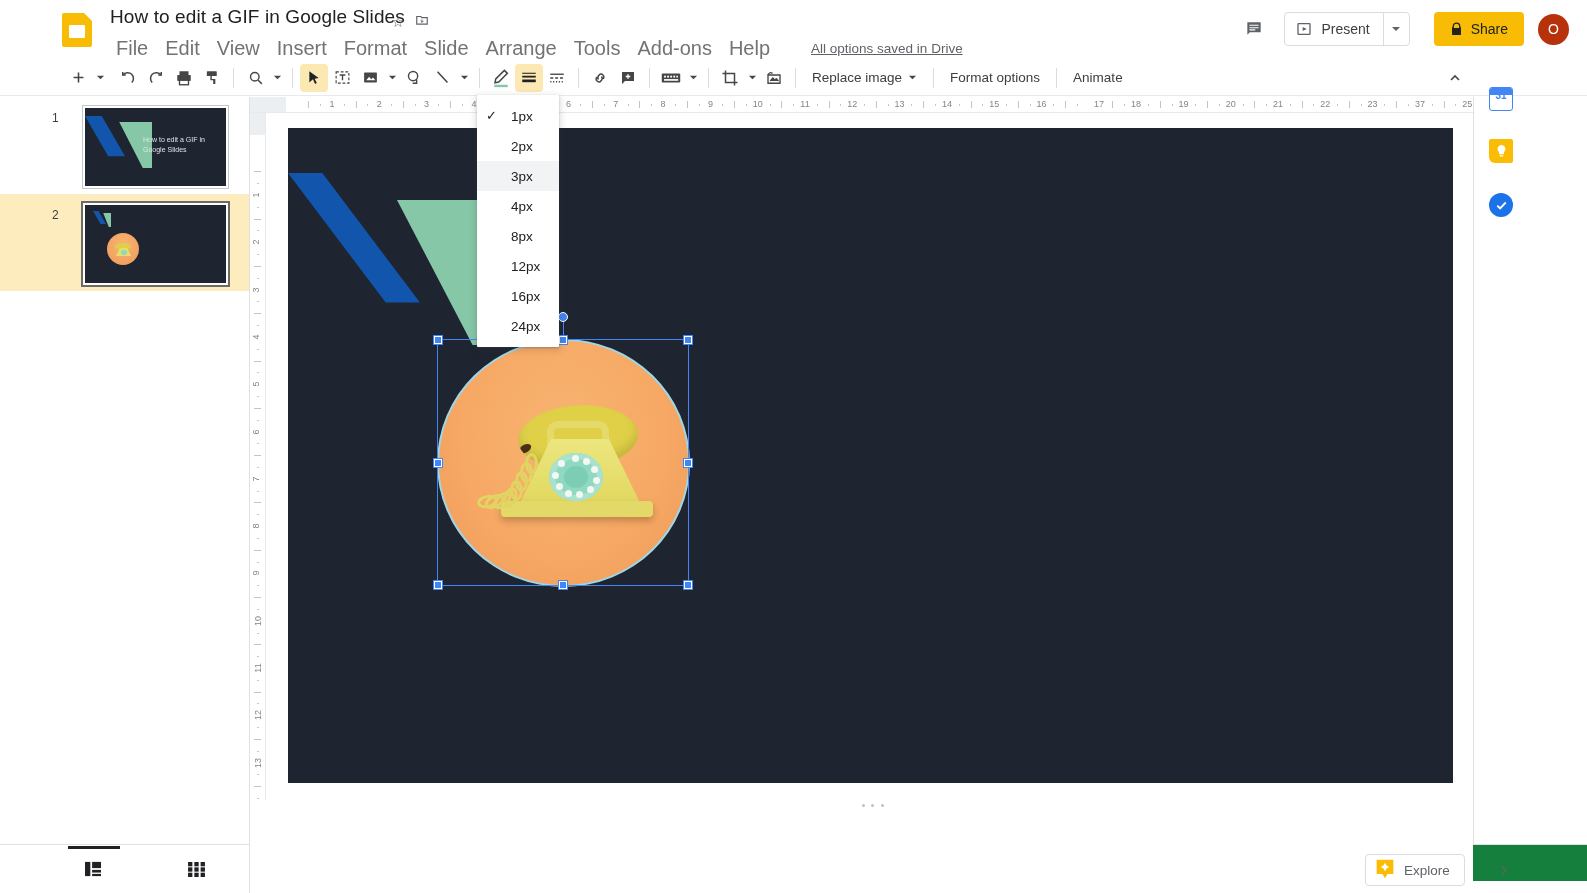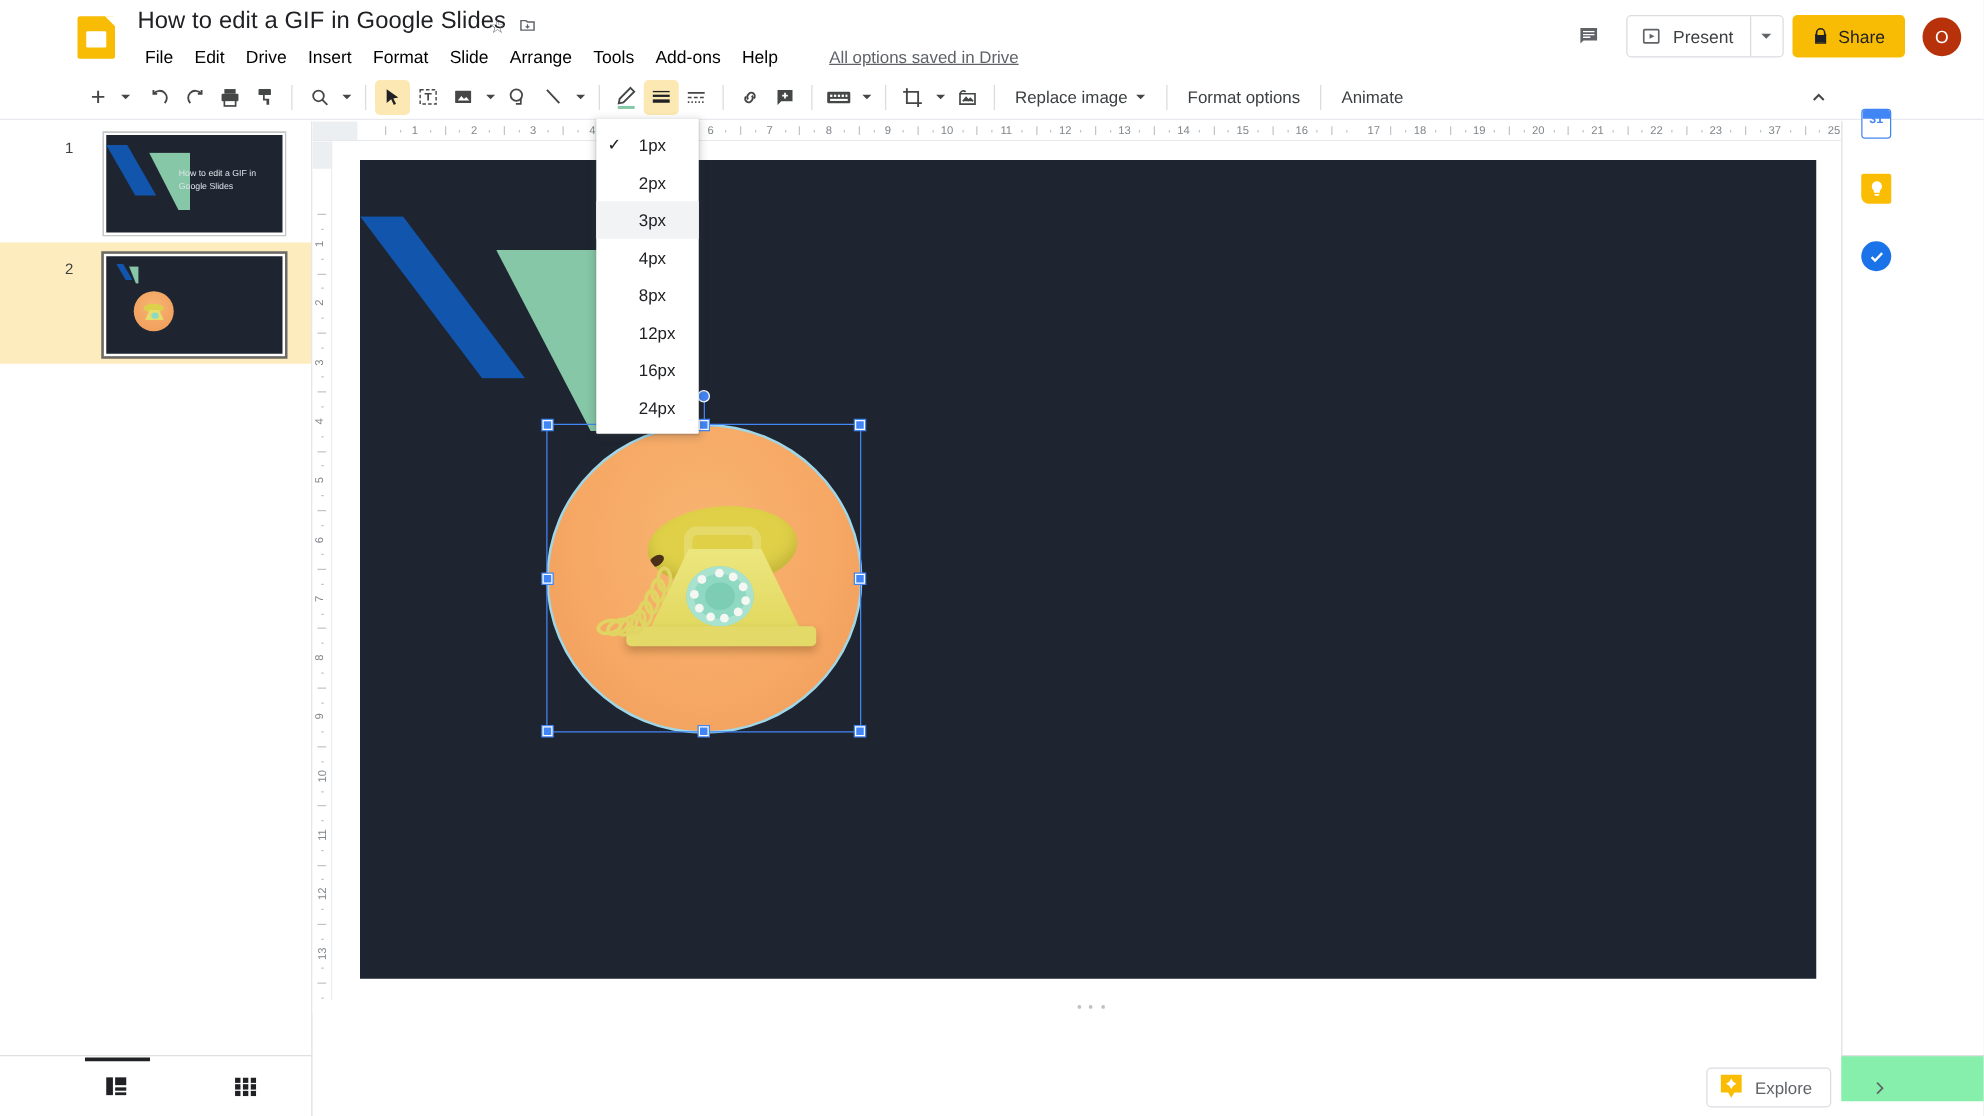--- a/index.html
+++ b/index.html
@@ -33,36 +33,36 @@
   }
   .title-icon {
     position: absolute; top: 11px; width: 22px; height: 22px;
     color: #5f6368; font-size: 15px; line-height: 22px; text-align: center; cursor: pointer;
   }
   .star-icon { left: 387px; }
   .folder-icon { left: 411px; font-size: 14px; }
 
   .menubar { position: absolute; left: 108px; top: 34px; display: flex; align-items: center; }
   .menu-item {
-    font-size: 14px; color: #000000; padding: 3px 8px; margin-right: 1px;
+    font-size: 20px; color: #737373; padding: 3px 8px; margin-right: 1px;
     border-radius: 4px; cursor: pointer; white-space: nowrap;
   }
   .save-status {
     margin-left: 32px; font-size: 13.5px; color: #5f6368;
     text-decoration: underline; cursor: pointer; white-space: nowrap;
   }
 
   .hdr-right { position: absolute; right: 18px; top: 11px; display: flex; align-items: center; }
   .comment-btn {
     width: 36px; height: 36px; border-radius: 50%; display: flex;
     align-items: center; justify-content: center; cursor: pointer; margin-right: 12px;
   }
   .present-group {
     display: flex; align-items: center; height: 34px;
-    border: 1px solid #dadce0; border-radius: 4px; overflow: hidden; margin-right: 7px; background: #fff;
+    border: 1px solid #dadce0; border-radius: 4px; overflow: hidden; margin-right: 24px; background: #fff;
   }
   .present-main {
     display: flex; align-items: center; gap: 9px; padding: 0 13px 0 11px;
     height: 100%; cursor: pointer; font-size: 14px; color: #3c4043;
   }
   .present-caret {
     width: 26px; height: 100%; display: flex; align-items: center; justify-content: center;
     border-left: 1px solid #dadce0; cursor: pointer;
   }
   .share-btn {
@@ -288,21 +288,21 @@
     display: flex; align-items: center; justify-content: center;
     border-radius: 4px; cursor: pointer; color: #202124;
   }
   .view-filmstrip { left: 78px; }
   .view-grid { left: 181px; }
   .view-underline {
     position: absolute; left: 68px; top: 1px; width: 52px; height: 3px; background: #202124;
   }
   .bottom-right {
     position: absolute; left: 1473px; top: 844px; width: 114px; height: 37px;
-    background: #86efac; border-top: 1px solid #e0e0e0;
+    background: #15803d; border-top: 1px solid #e0e0e0;
   }
   .explore-btn {
     position: absolute; left: -108px; top: 9px; height: 32px;
     display: flex; align-items: center; gap: 9px; padding: 0 14px 0 9px;
     border: 1px solid #dadce0; border-radius: 4px; background: #fff;
     font-size: 13.5px; color: #5f6368; cursor: pointer; white-space: nowrap;
   }
   .expand-panel {
     position: absolute; left: 18px; top: 13px; width: 24px; height: 24px;
     display: flex; align-items: center; justify-content: center;
@@ -355,21 +355,21 @@
     <div class="title-icon folder-icon">
       <svg width="14" height="14" viewBox="0 0 24 24" fill="none" stroke="#5f6368" stroke-width="2">
         <path d="M3 6h7l2 2h9v11H3z"></path>
           <path d="M12 11v5M9.5 13.5L12 16l2.5-2.5" stroke-width="1.6"></path>
       </svg>
     </div>
 
     <div class="menubar">
       <div class="menu-item">File</div>
       <div class="menu-item">Edit</div>
-      <div class="menu-item">Drive</div>
+      <div class="menu-item">View</div>
       <div class="menu-item">Insert</div>
       <div class="menu-item">Format</div>
       <div class="menu-item">Slide</div>
       <div class="menu-item">Arrange</div>
       <div class="menu-item">Tools</div>
       <div class="menu-item">Add-ons</div>
       <div class="menu-item">Help</div>
       <div class="save-status">All options saved in Drive</div>
     </div>
 

